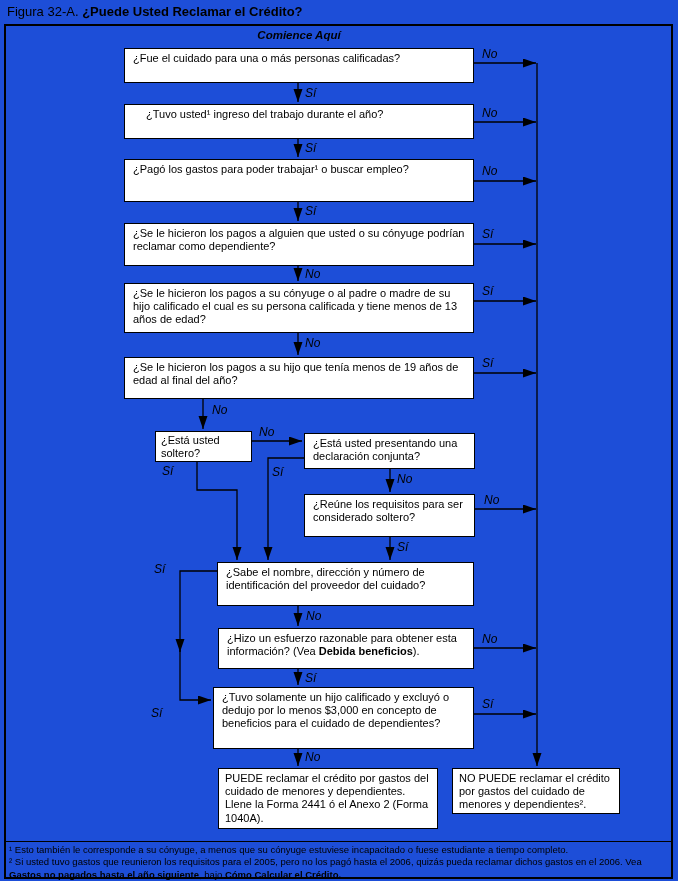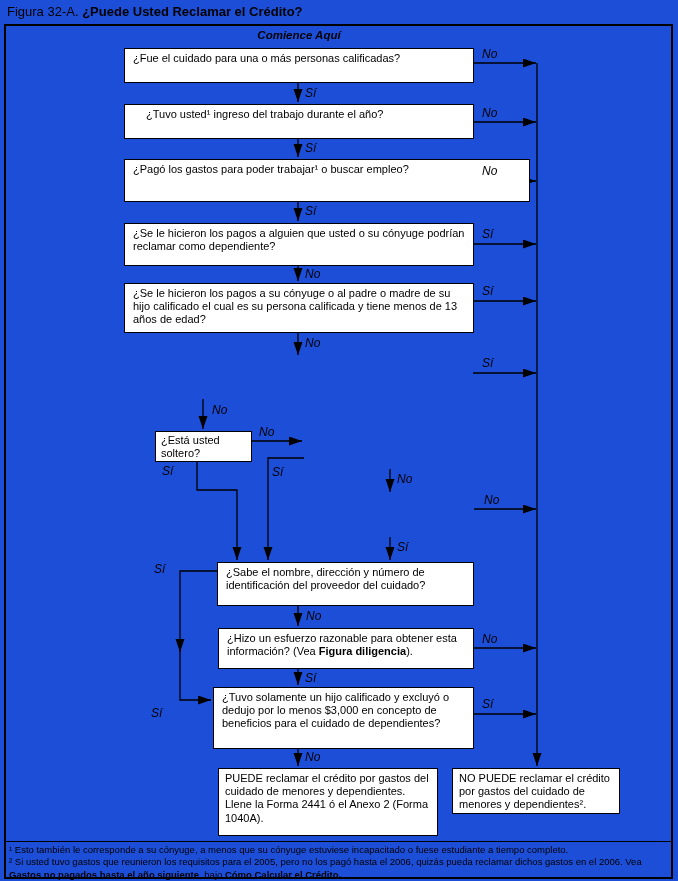--- a/index.html
+++ b/index.html
@@ -80,52 +80,61 @@
   </svg>
 
   <div class="qbox" style="left:124px;top:48px;width:350px;height:35px;">
     <span>¿Fue el cuidado para una o más personas calificadas?</span>
     </div>
 
   <div class="qbox" style="left:124px;top:104px;width:350px;height:35px;padding-left:21px;">
     <span>¿Tuvo usted¹ ingreso del trabajo durante el año?</span>
     </div>
 
-  <div class="qbox" style="left:124px;top:159px;width:406px;height:43px;">
+  <div class="qbox" style="left:124px;top:159px;width:350px;height:43px;">
     <span>¿Pagó los gastos para poder trabajar¹ o buscar empleo?</span>
     </div>
 
   <div class="qbox" style="left:124px;top:223px;width:350px;height:43px;">
     <span>¿Se le hicieron los pagos a alguien que usted o su cónyuge podrían reclamar como dependiente?</span>
     </div>
 
   <div class="qbox" style="left:124px;top:283px;width:350px;height:50px;">
     <span>¿Se le hicieron los pagos a su cónyuge o al padre o madre de su hijo calificado el cual es su persona calificada y tiene menos de 13 años de edad?</span>
     </div>
 
+  <div class="qbox" style="left:124px;top:357px;width:350px;height:42px;">
+    <span>¿Se le hicieron los pagos a su hijo que tenía menos de 19 años de edad al final del año?</span>
+    </div>
 
   <div class="qbox" style="left:155px;top:431px;width:97px;height:31px;padding:2px 5px;">
     <span>¿Está usted soltero?</span>
     </div>
 
+  <div class="qbox" style="left:304px;top:433px;width:171px;height:36px;">
+    <span>¿Está usted presentando una declaración conjunta?</span>
+    </div>
 
+  <div class="qbox" style="left:304px;top:494px;width:171px;height:43px;">
+    <span>¿Reúne los requisitos para ser considerado soltero?</span>
+    </div>
 
   <div class="qbox" style="left:217px;top:562px;width:257px;height:44px;">
     <span>¿Sabe el nombre, dirección y número de identificación del proveedor del cuidado?</span>
     </div>
 
   <div class="qbox" style="left:218px;top:628px;width:256px;height:41px;">
-    <span><span>¿Hizo un esfuerzo razonable para obtener esta información? (Vea </span><b>Figura diligencia</b><span>).</span></span>
+    <span><span>¿Hizo un esfuerzo razonable para obtener esta información? (Vea </span><b>Debida beneficios</b><span>).</span></span>
     </div>
 
   <div class="qbox" style="left:213px;top:687px;width:261px;height:62px;">
     <span>¿Tuvo solamente un hijo calificado y excluyó o dedujo por lo menos $3,000 en concepto de beneficios para el cuidado de dependientes?</span>
     </div>
 
-  <div class="qbox topalign" style="left:218px;top:768px;width:220px;height:68px;padding:3px 6px;">
+  <div class="qbox topalign" style="left:218px;top:768px;width:220px;height:61px;padding:3px 6px;">
     <span><span>PUEDE reclamar el crédito por gastos del cuidado de menores y dependientes.</span><br><span>Llene la Forma 2441 ó el Anexo 2 (Forma 1040A).</span></span>
     </div>
 
   <div class="qbox" style="left:452px;top:768px;width:168px;height:46px;padding:3px 6px;">
     <span>NO PUEDE reclamar el crédito por gastos del cuidado de menores y dependientes².</span>
     </div>
 
   <span class="lbl" style="left:482px;top:47px;">No</span>
   <span class="lbl" style="left:482px;top:106px;">No</span>
   <span class="lbl" style="left:482px;top:164px;">No</span>

